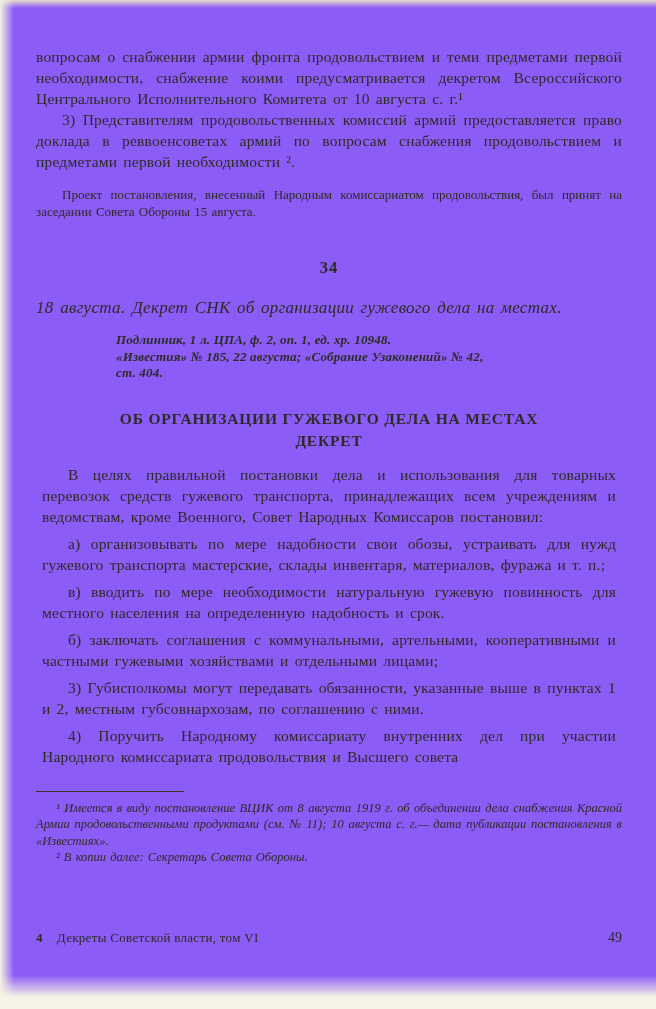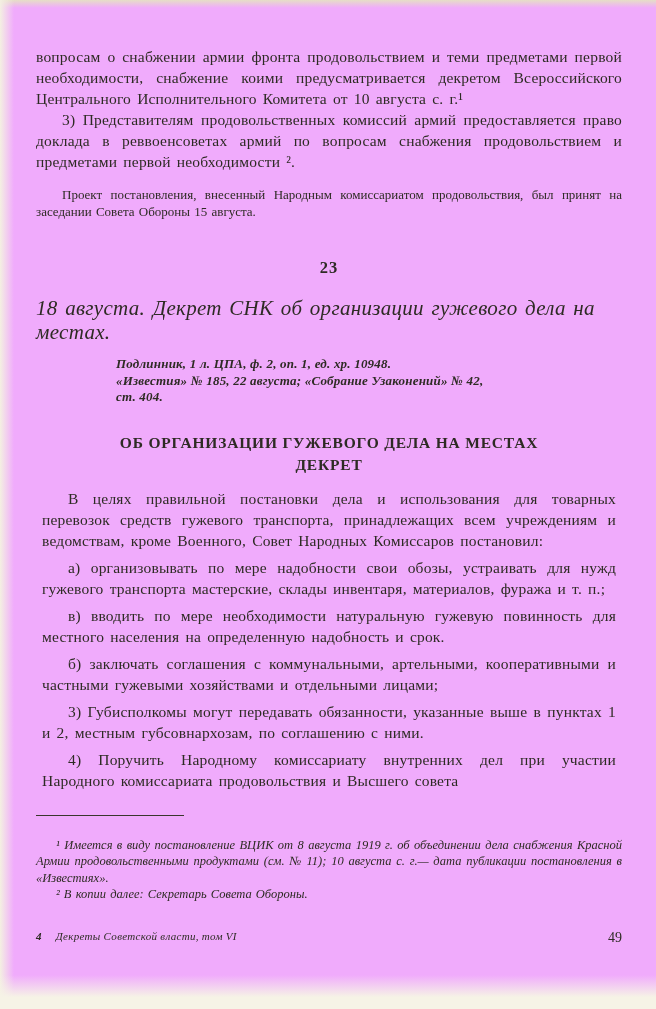--- a/index.html
+++ b/index.html
@@ -4,21 +4,21 @@
 <style>
   html, body { margin: 0; padding: 0; }
   body {
     width: 656px; height: 1009px;
     background: #f1eddd;
     font-family: "Liberation Serif", "DejaVu Serif", serif;
   }
   .page {
     position: relative;
     width: 656px; height: 1009px;
-    background: #f0abfc;
+    background: #8b5cf6;
     color: #2e2b24;
     overflow: hidden;
     box-sizing: border-box;
   }
   
   .edge-left {
     position: absolute; left: 0; top: 0; bottom: 0; width: 14px;
     background: linear-gradient(to right, #f4f0e2, rgba(244,240,226,0));
     pointer-events: none;
   }
@@ -55,21 +55,21 @@
   }
   .section-number {
     text-align: center;
     font-weight: bold;
     font-size: 16.5px;
     margin-top: 38px;
     letter-spacing: 1px;
   }
   .decree-heading {
     font-style: italic;
-    font-size: 21px;
+    font-size: 17px;
     line-height: 24px;
     margin-top: 18px;
     letter-spacing: 0.3px;
     word-spacing: 2px;
   }
   .source-block {
     margin-top: 12px;
     margin-left: 80px;
     font-style: italic;
     font-size: 13px;
@@ -86,38 +86,37 @@
     letter-spacing: 0.8px;
   }
   .decree-body { margin-top: 12px; }
   .decree-body p { margin: 6px; }
   .footnote-rule {
     width: 148px; height: 0;
     border-top: 1px solid #3a362c;
     margin-top: 24px;
   }
   .footnotes {
-    margin-top: 21px;
+    margin-top: 8px;
     font-style: italic;
     font-size: 12.5px;
     line-height: 16.5px;
     text-align: justify;
     word-spacing: 1px;
   }
   .footnotes p { text-indent: 20px; margin: 0; }
   .footer-row {
     position: absolute;
     left: 36px; right: 34px; top: 930px;
     font-size: 13px;
   }
   .footer-left {
     float: left;
-    font-size: 11px;
+    font-size: 13px;
     letter-spacing: 0.3px;
-    font-style: italic;
   }
   .footer-left .sig { font-weight: bold; margin-right: 14px; }
   .footer-right {
     float: right;
     font-size: 14px;
   }
 </style>
 </head>
 <body>
 
@@ -127,21 +126,21 @@
   <div class="edge-bottom"></div>
 
   <div class="content">
 
     <div>
       <p class="body-text">вопросам о снабжении армии фронта продовольствием и теми предметами первой необходимости, снабжение коими предусматривается декретом Всероссийского Центрального Исполнительного Комитета от 10 августа с. г.¹</p>
       <p class="body-text indent">3) Представителям продовольственных комиссий армий предоставляется право доклада в реввоенсоветах армий по вопросам снабжения продовольствием и предметами первой необходимости ².</p>
       <p class="small-note">Проект постановления, внесенный Народным комиссариатом продовольствия, был принят на заседании Совета Обороны 15 августа.</p>
     </div>
 
-    <div class="section-number">23</div>
+    <div class="section-number">34</div>
 
     <div class="decree-heading">18 августа. Декрет СНК об организации гужевого дела на местах.</div>
 
     <div class="source-block">
       <div>Подлинник, 1 л. ЦПА, ф. 2, оп. 1, ед. хр. 10948.</div>
       <div>«Известия» № 185, 22 августа; «Собрание Узаконений» № 42,</div>
       <div>ст. 404.</div>
     </div>
 
     <div class="decree-title">

